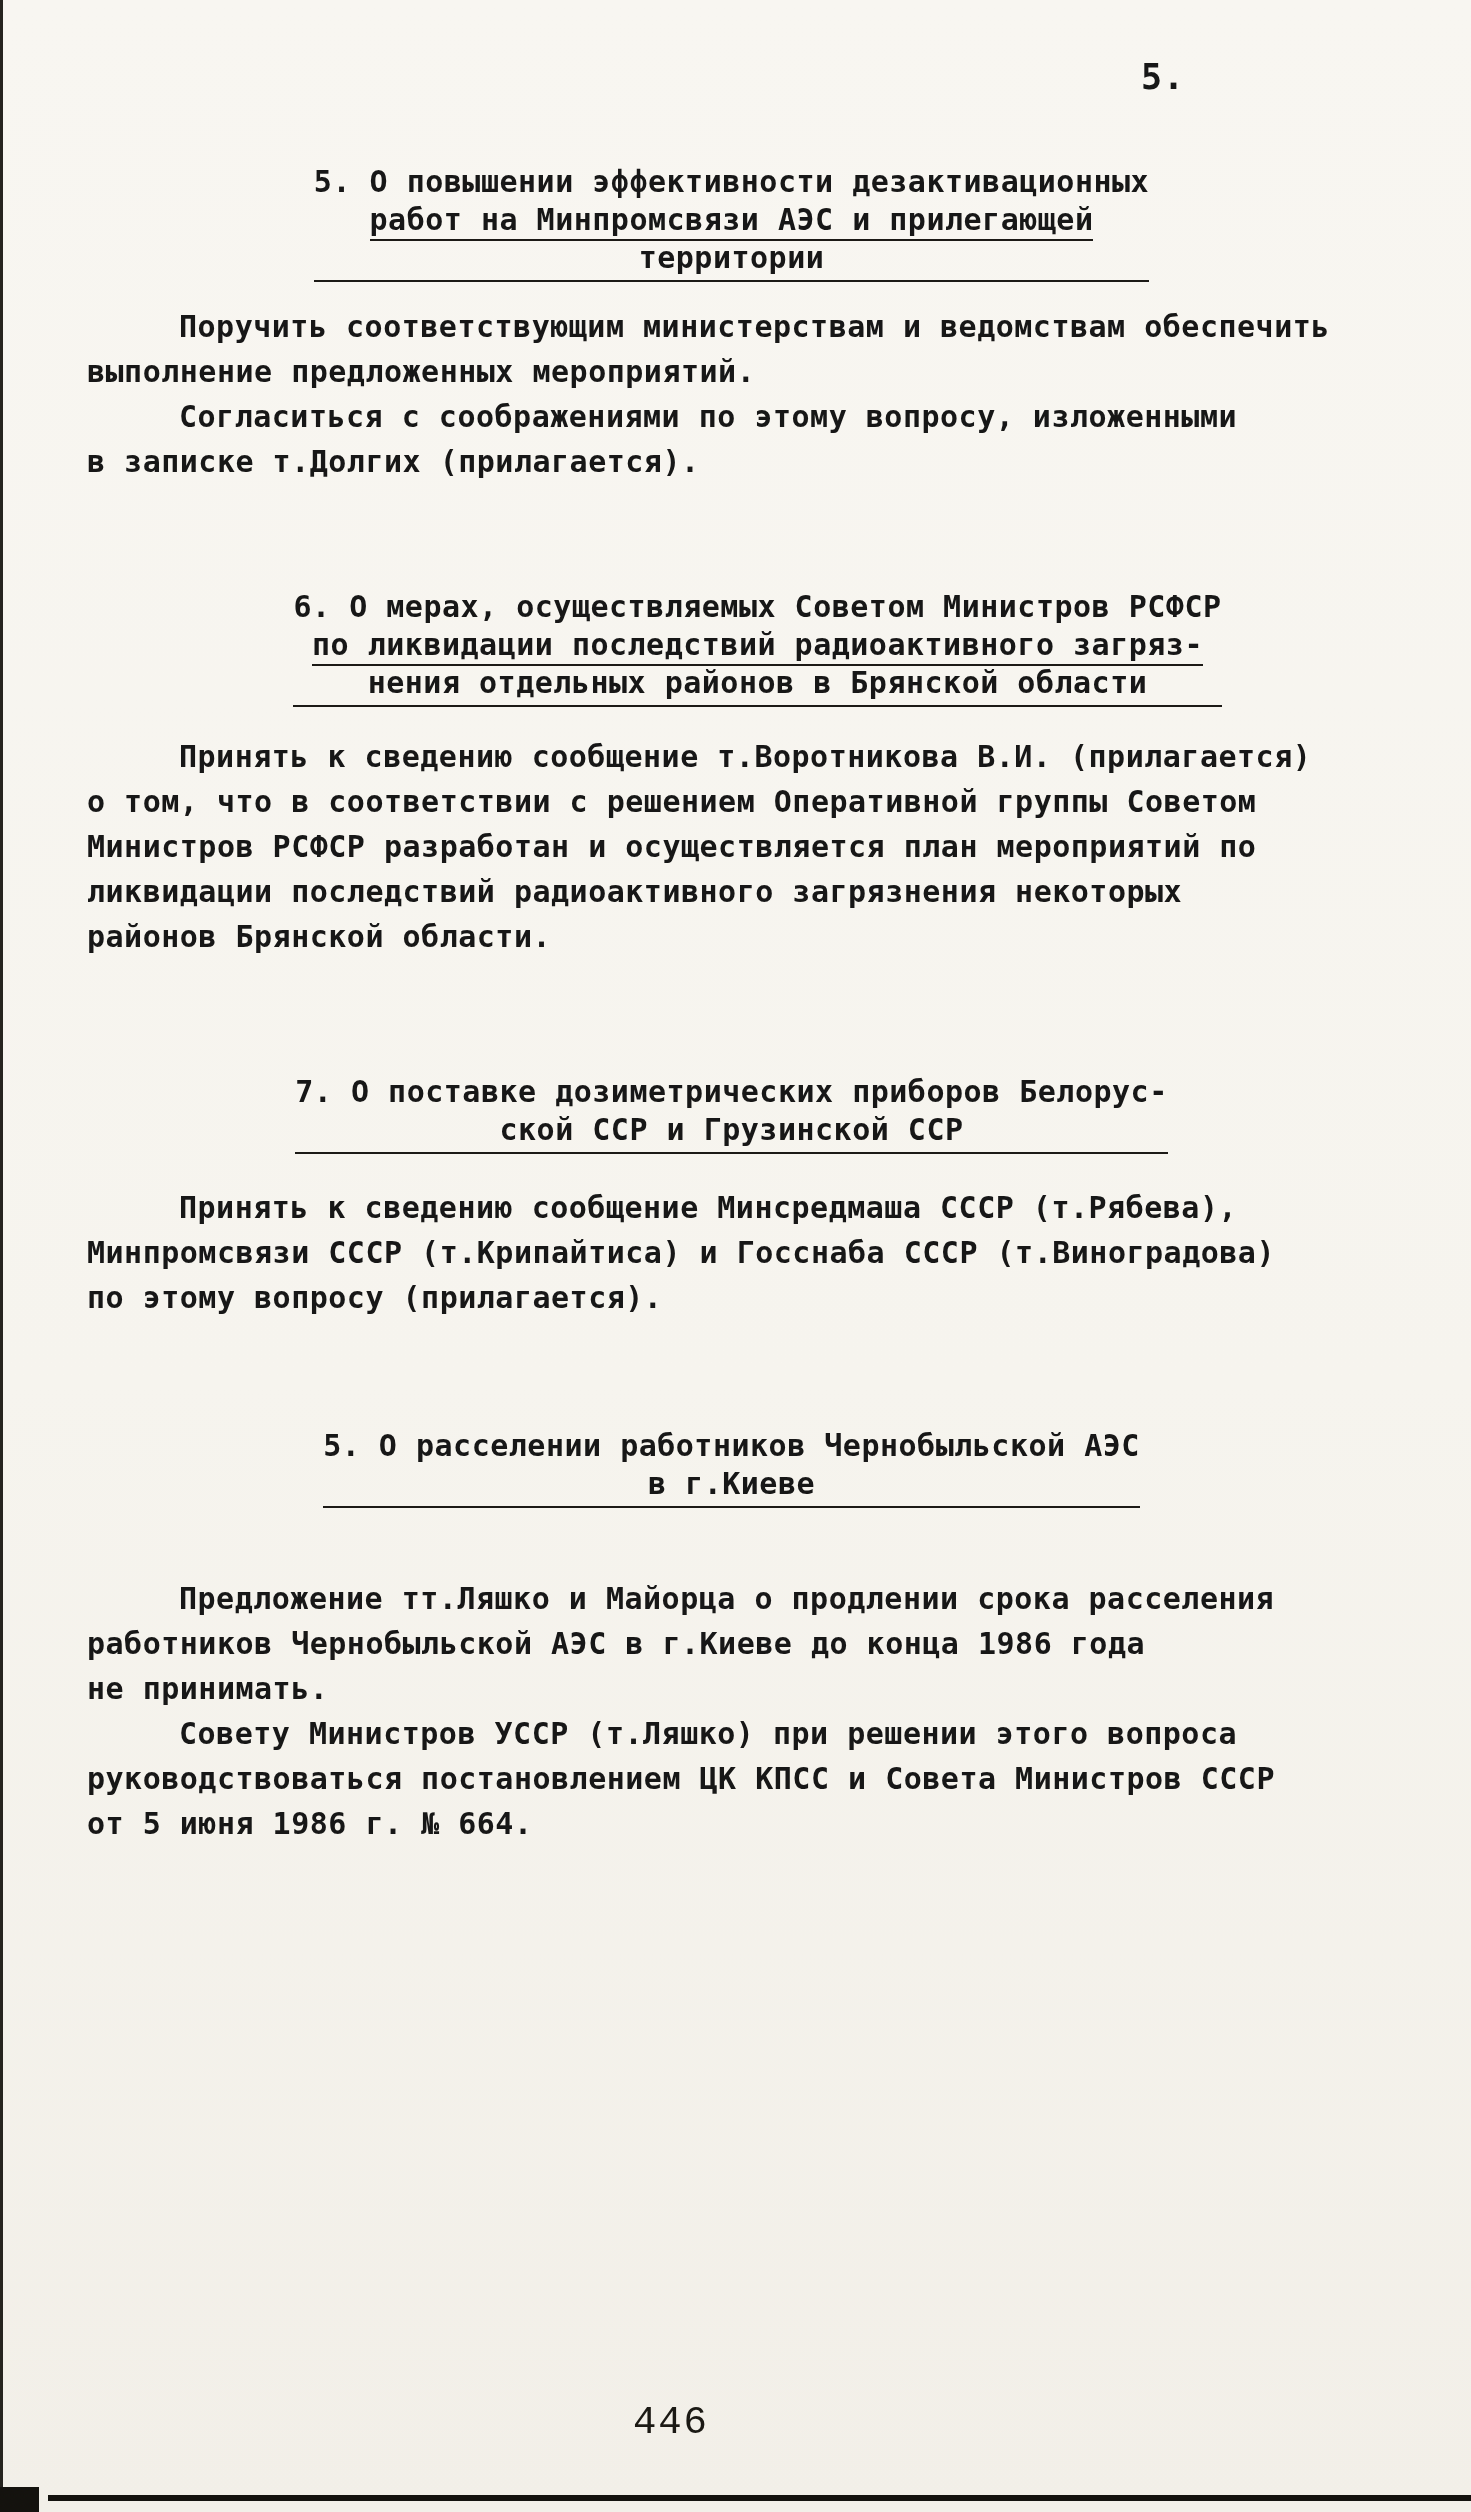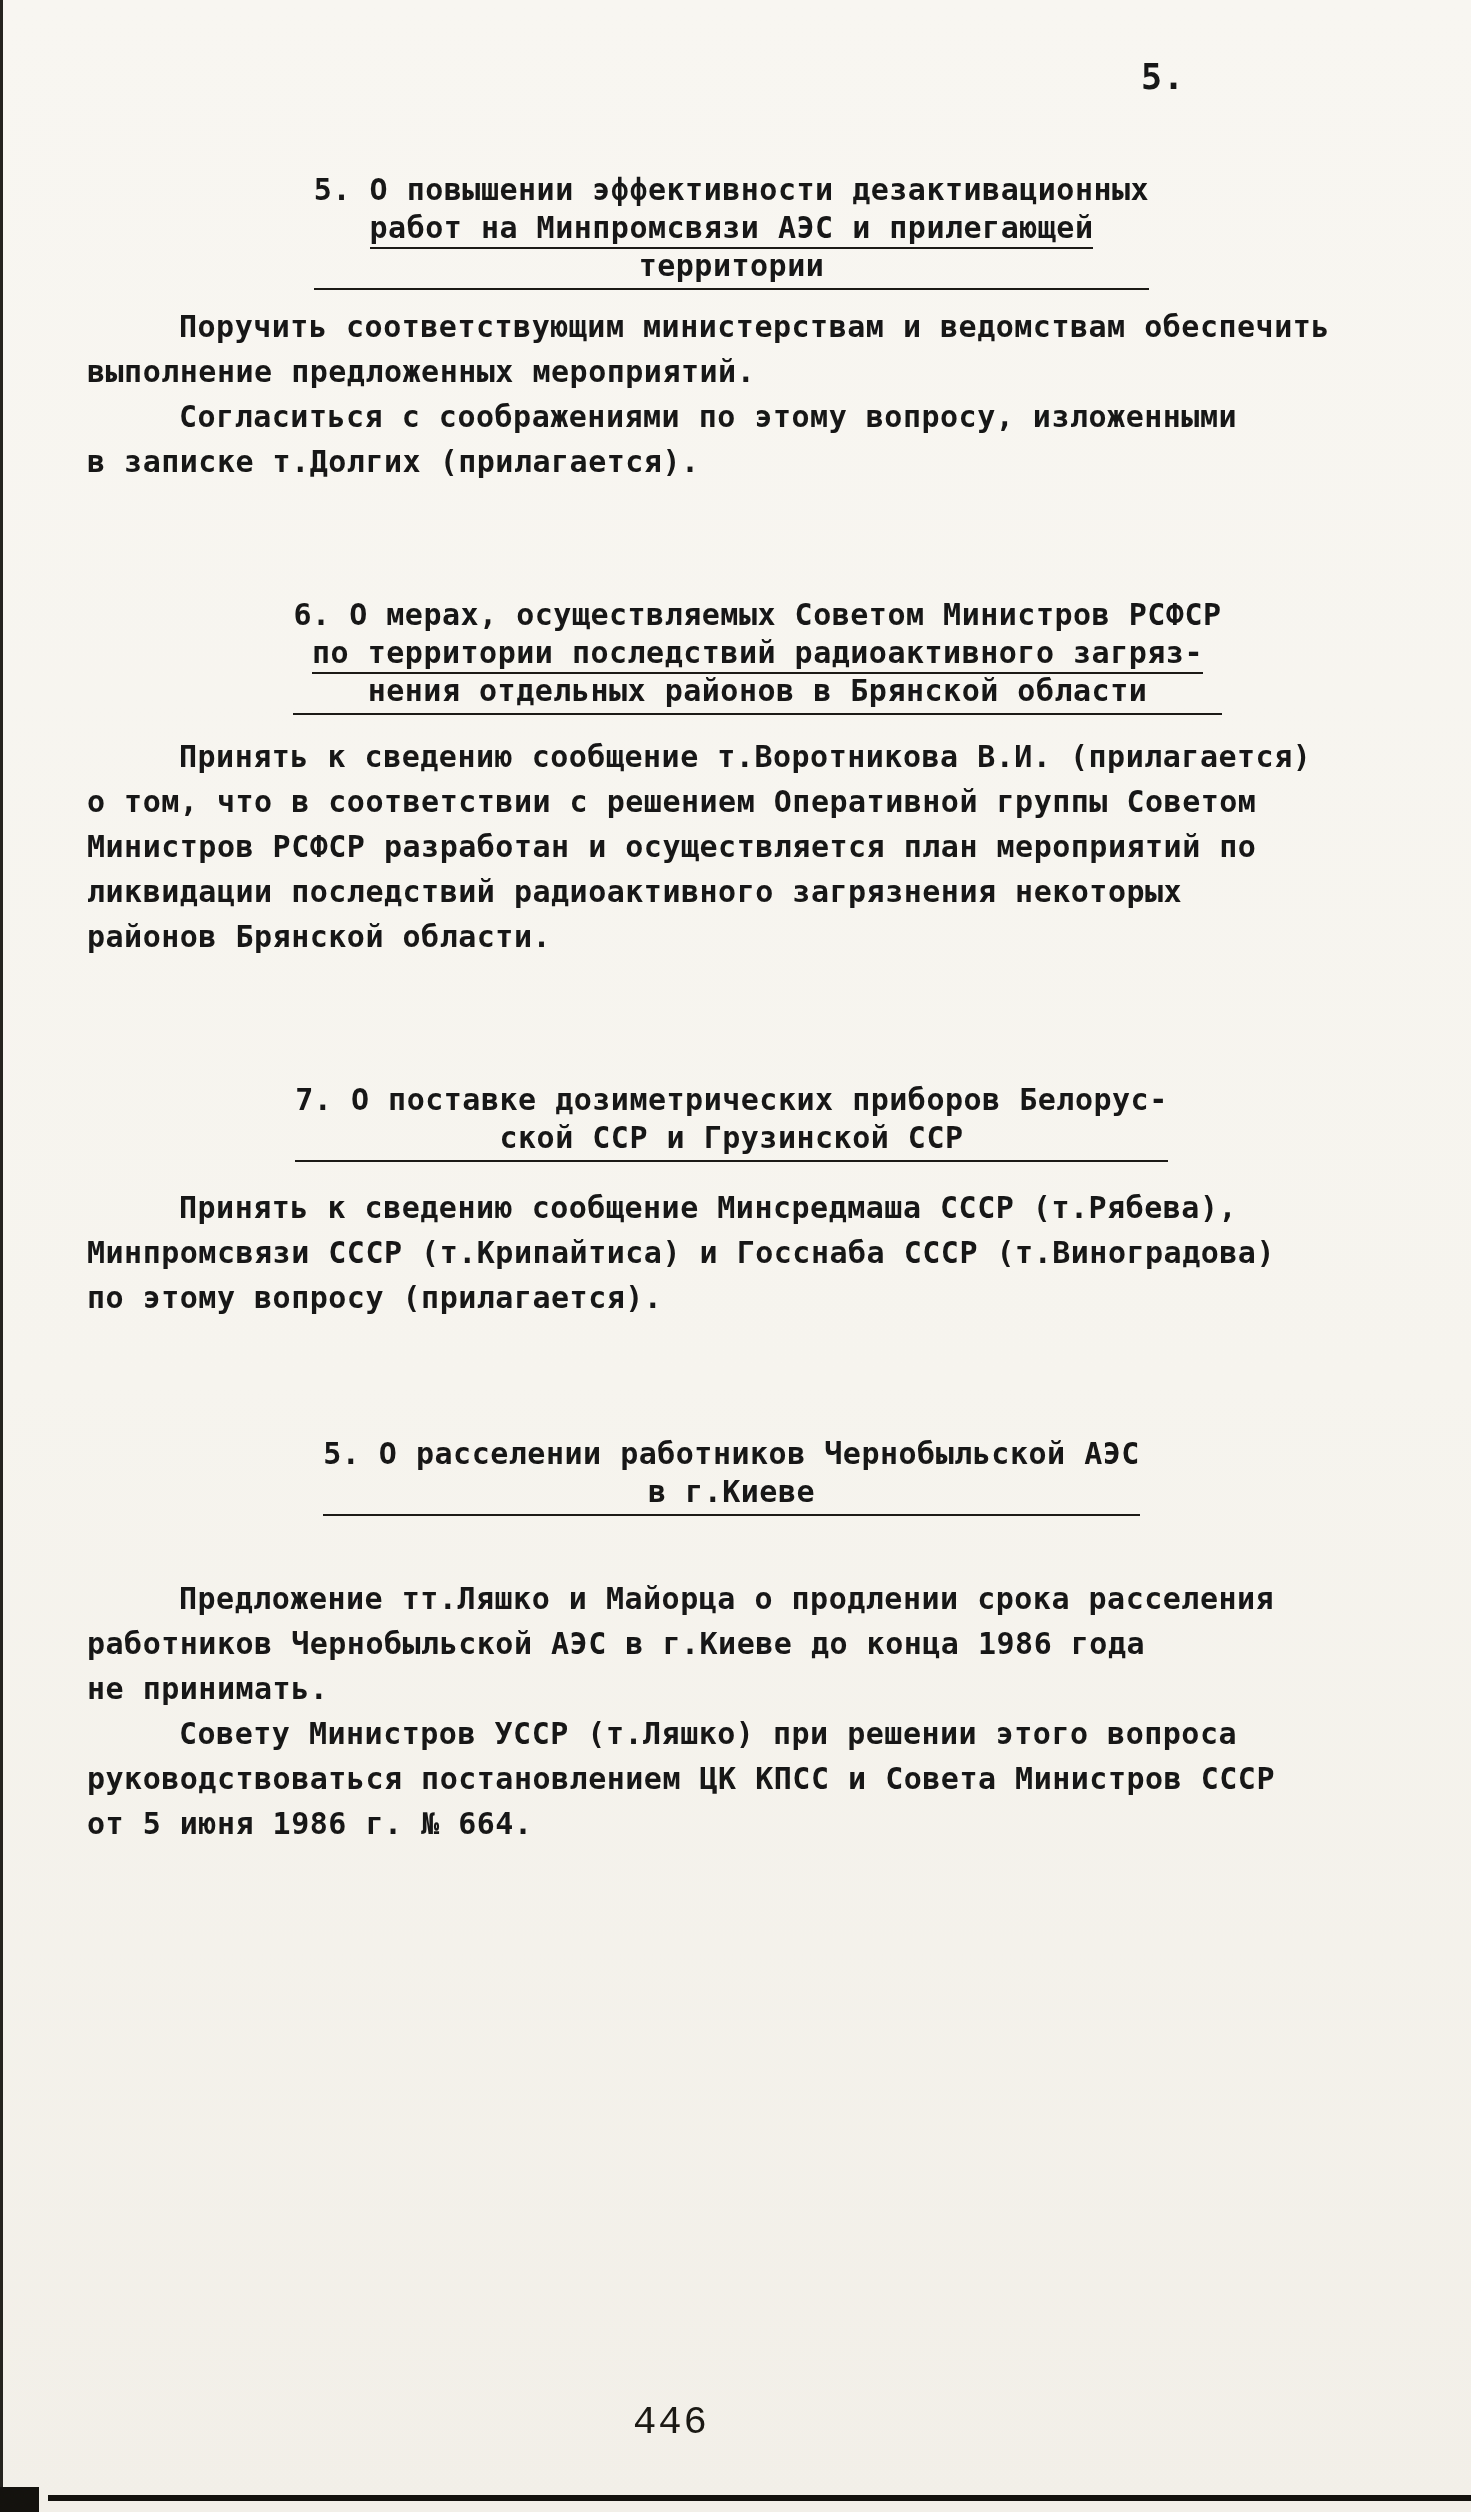--- a/index.html
+++ b/index.html
@@ -19,21 +19,21 @@
   .edge-bottom { position:absolute; left:48px; top:2495px; width:1424px; height:5.5px; background:#14120e; }
   .corner-bl   { position:absolute; left:0; top:2487px; width:39px; height:25px; background:#14120e; }
 
   .corner-num {
     position:absolute; top:57px; left:1141px;
     font-size:35px; letter-spacing:0.9px;
   }
 
   .heading-wrap { position:absolute; left:0; width:1463px; }
   .heading {
-    margin:16px auto; width:max-content; max-width:1380px;
+    margin:8px auto; width:max-content; max-width:1380px;
     text-align:center;
     font-size:30px; line-height:38px; letter-spacing:0.5px;
   }
   .heading .hl { display:block; }
   .heading .u {
     border-bottom:2.8px solid #1c1a16;
     padding-bottom:1.8px;
   }
   .heading .u-full {
     border-bottom:2.8px solid #1c1a16;
@@ -86,21 +86,21 @@
   <div class="body-block" id="b5">
     <p>Поручить соответствующим министерствам и ведомствам обеспечить
 выполнение предложенных мероприятий.</p>
     <p>Согласиться с соображениями по этому вопросу, изложенными
 в записке т.Долгих (прилагается).</p>
   </div>
 
   <div class="heading-wrap" id="h6">
     <div class="heading">
       <span class="hl">6. О мерах, осуществляемых Советом Министров РСФСР</span>
-      <span class="hl"><span class="u">по территории последствий радиоактивного загряз-</span></span>
+      <span class="hl"><span class="u">по ликвидации последствий радиоактивного загряз-</span></span>
       <span class="hl u-full">нения отдельных районов в Брянской области</span>
     </div>
   </div>
   <div class="body-block" id="b6">
     <p>Принять к сведению сообщение т.Воротникова В.И. (прилагается)
 о том, что в соответствии с решением Оперативной группы Советом
 Министров РСФСР разработан и осуществляется план мероприятий по
 ликвидации последствий радиоактивного загрязнения некоторых
 районов Брянской области.</p>
   </div>

